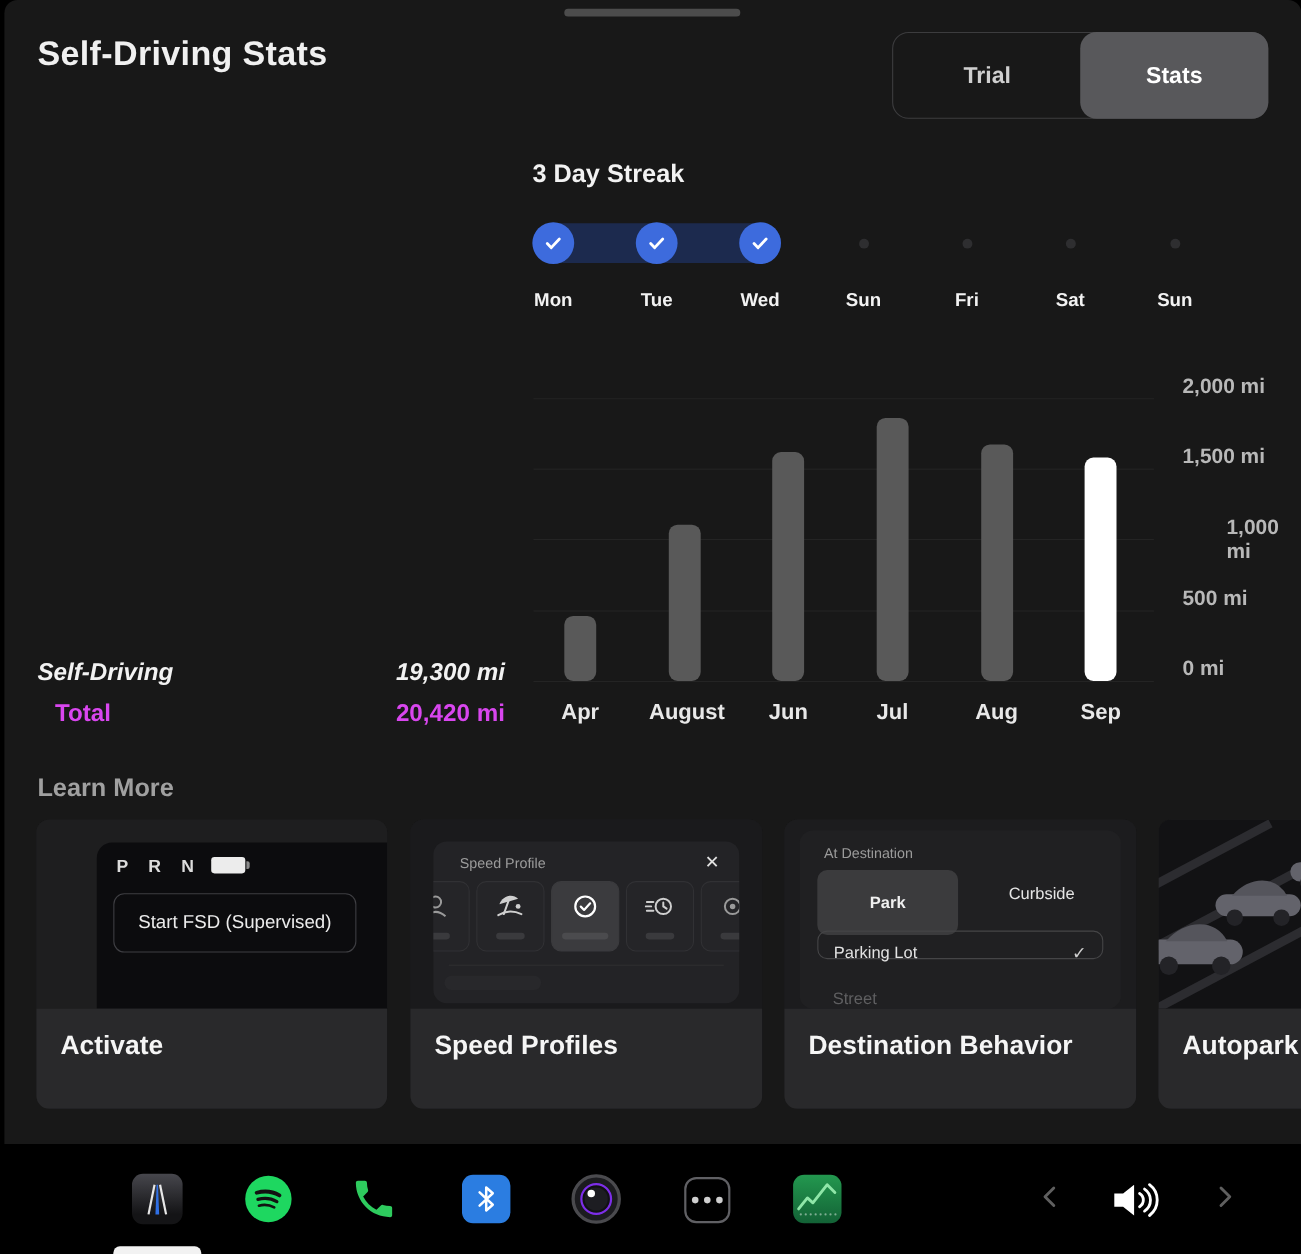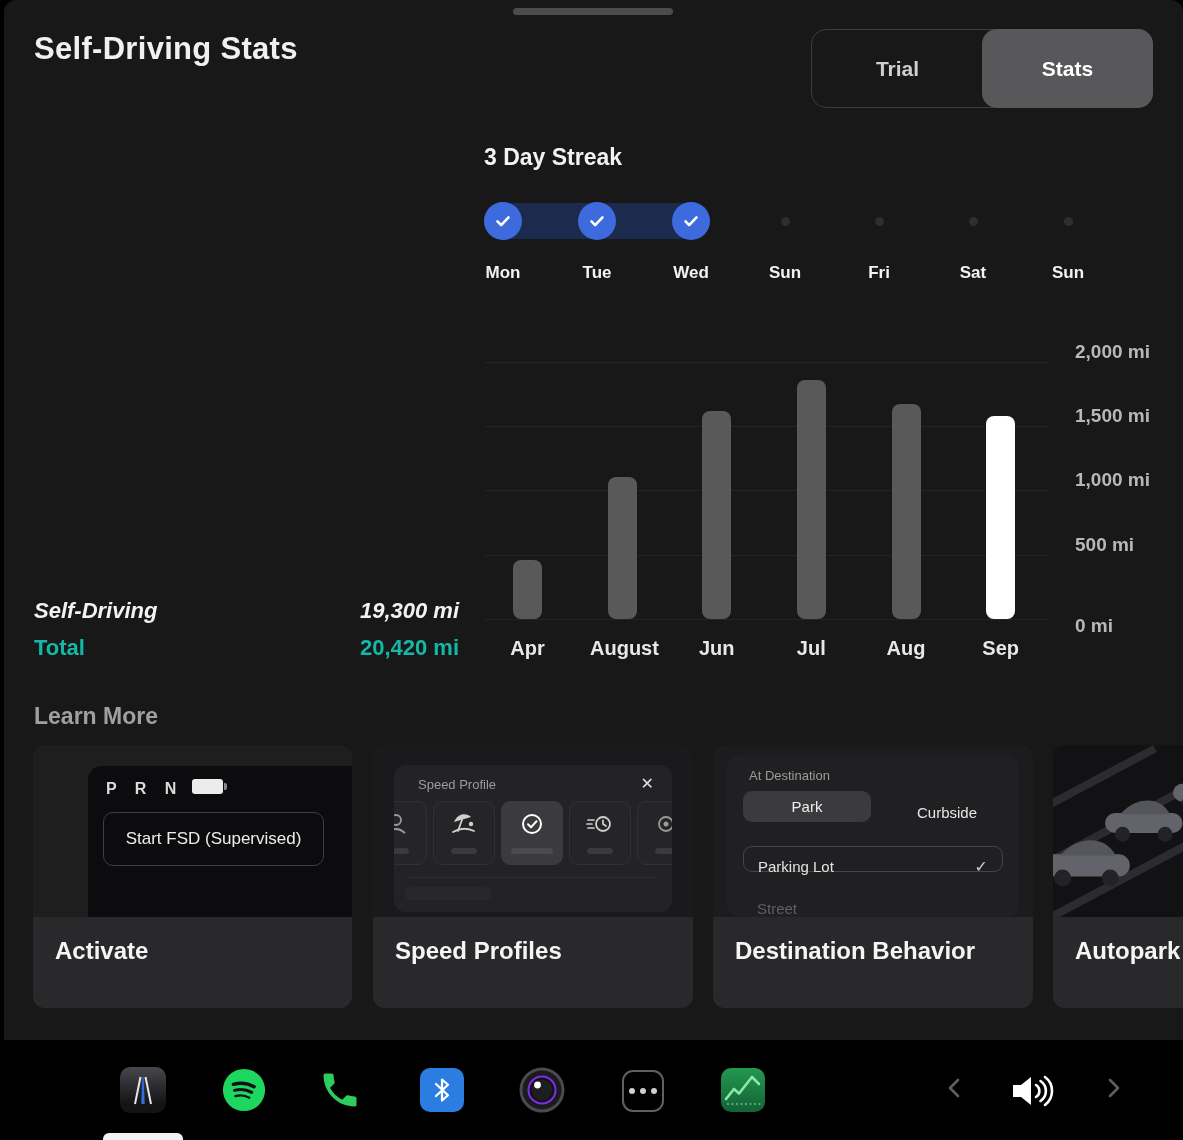--- a/index.html
+++ b/index.html
@@ -31,21 +31,21 @@
                 font-size:24px; font-weight:500; color:#9c9c9c; }
   .gauge .min { position:absolute; left:12px; top:349px; font-size:20px; font-weight:500; color:#808080; }
   .gauge .max { position:absolute; right:4px; top:349px; font-size:20px; font-weight:500; color:#808080; }
 
   
   .stats { position:absolute; left:30px; top:596px; width:425px; }
   .stats .row { position:relative; height:37px; font-size:22px; font-weight:700; }
   .stats .row .lbl { position:absolute; left:0; top:2px; }
   .stats .row .val { position:absolute; right:0; top:2px; }
   .stats .row.primary { color:#f2f2f2;font-style:italic; }
-  .stats .row.secondary { color:#14b8a6; }
+  .stats .row.secondary { color:#d946ef;margin-left:16px; }
 
   
   .streak-title { position:absolute; left:480px; top:144px; font-size:23px; font-weight:700; color:#f2f2f2; }
   .streak-band { position:absolute; top:203px; height:36px; border-radius:18px; background:#1c2a4e; }
   .day-circle { position:absolute; top:202px; width:38px; height:38px; border-radius:50%;
                 background:#3d6bdd; display:flex; align-items:center; justify-content:center; }
   .day-dot { position:absolute; top:217px; width:9px; height:9px; border-radius:50%; background:#2e2e30; }
   .day-label { position:absolute; top:263px; width:70px; text-align:center;
                font-size:17px; font-weight:700; color:#f2f2f2; }
 
@@ -93,23 +93,23 @@
   .sp-tile.selected .sk { width:42px; background:#4b4b4e; }
   .sp-tile svg { position:absolute; left:50%; top:9px; transform:translateX(-50%); }
   .sp-divider { position:absolute; left:14px; right:14px; top:112px; height:1px; background:#2e2e30; }
   .sp-skeleton { position:absolute; left:10px; top:122px; width:88px; height:13px;
                  border-radius:7px; background:#28282b; }
 
   
   .mini-dest { position:absolute; left:14px; top:10px; width:292px; height:162px;
                background:#202022; border-radius:12px; overflow:hidden; }
   .dest-label { position:absolute; left:22px; top:13px; font-size:13px; color:#9b9b9b; }
-  .seg-park { position:absolute; left:16px; top:36px; width:128px; height:31px;
+  .seg-park { position:absolute; left:16px; top:36px; width:128px; height:59px;
               background:#3b3b3d; border-radius:9px; display:flex; align-items:center;
-              justify-content:center; font-size:15px; font-weight:400; color:#f0f0f0; }
+              justify-content:center; font-size:15px; font-weight:700; color:#f0f0f0; }
   .seg-curbside { position:absolute; left:160px; top:36px; width:120px; height:43px;
                   display:flex; align-items:center; justify-content:center;
                   font-size:15px; color:#e5e5e5; }
   .dest-dropdown { position:absolute; left:16px; top:91px; width:260px; height:26px;
                    border:1.5px solid #454547; border-radius:9px; }
   .dest-dropdown .dd-val { position:absolute; left:14px; top:11px; font-size:15px; color:#e3e3e3; }
   .dest-dropdown .dd-check { position:absolute; right:14px; top:10px; font-size:16px; color:#cfcfcf; }
   .dest-next { position:absolute; left:30px; top:145px; font-size:15px; color:#5f5f61; }
 
   
@@ -207,23 +207,23 @@
       <div class="bar" style="left: 217.2px; top: 60.587px; width: 29px; height: 208.413px; background: rgb(89, 89, 89);"></div>
       <div class="month-label" style="left: 199.7px;">Jun</div>
       <div class="bar" style="left: 311.8px; top: 29.711px; width: 29px; height: 239.289px; background: rgb(89, 89, 89);"></div>
       <div class="month-label" style="left: 294.3px;">Jul</div>
       <div class="bar" style="left: 406.5px; top: 54.1545px; width: 29px; height: 214.845px; background: rgb(89, 89, 89);"></div>
       <div class="month-label" style="left: 389px;">Aug</div>
       <div class="bar" style="left: 501.2px; top: 65.733px; width: 29px; height: 203.267px; background: rgb(255, 255, 255);"></div>
       <div class="month-label" style="left: 483.7px;">Sep</div>
     </div>
   <div class="y-labels">
-      <div class="y-tick" style="top: 248px; margin-top: 17px;">0 mi</div>
+      <div class="y-tick" style="top: 248px;">0 mi</div>
       <div class="y-tick" style="top: 183.675px;">500 mi</div>
-      <div class="y-tick" style="top: 119.35px;">1,000 mi</div>
+      <div class="y-tick" style="top: 119.35px; margin-left: 40px;">1,000 mi</div>
       <div class="y-tick" style="top: 55.025px;">1,500 mi</div>
       <div class="y-tick" style="top: -9.3px;">2,000 mi</div>
     </div>
 
   <div class="learn-title">Learn More</div>
 
   <div class="card" style="left:29px;width:319px;">
     <div class="thumb" style="background:#1e1e1f;">
       <div class="mini-fsd">
         <div class="prnd">P R N D</div>

